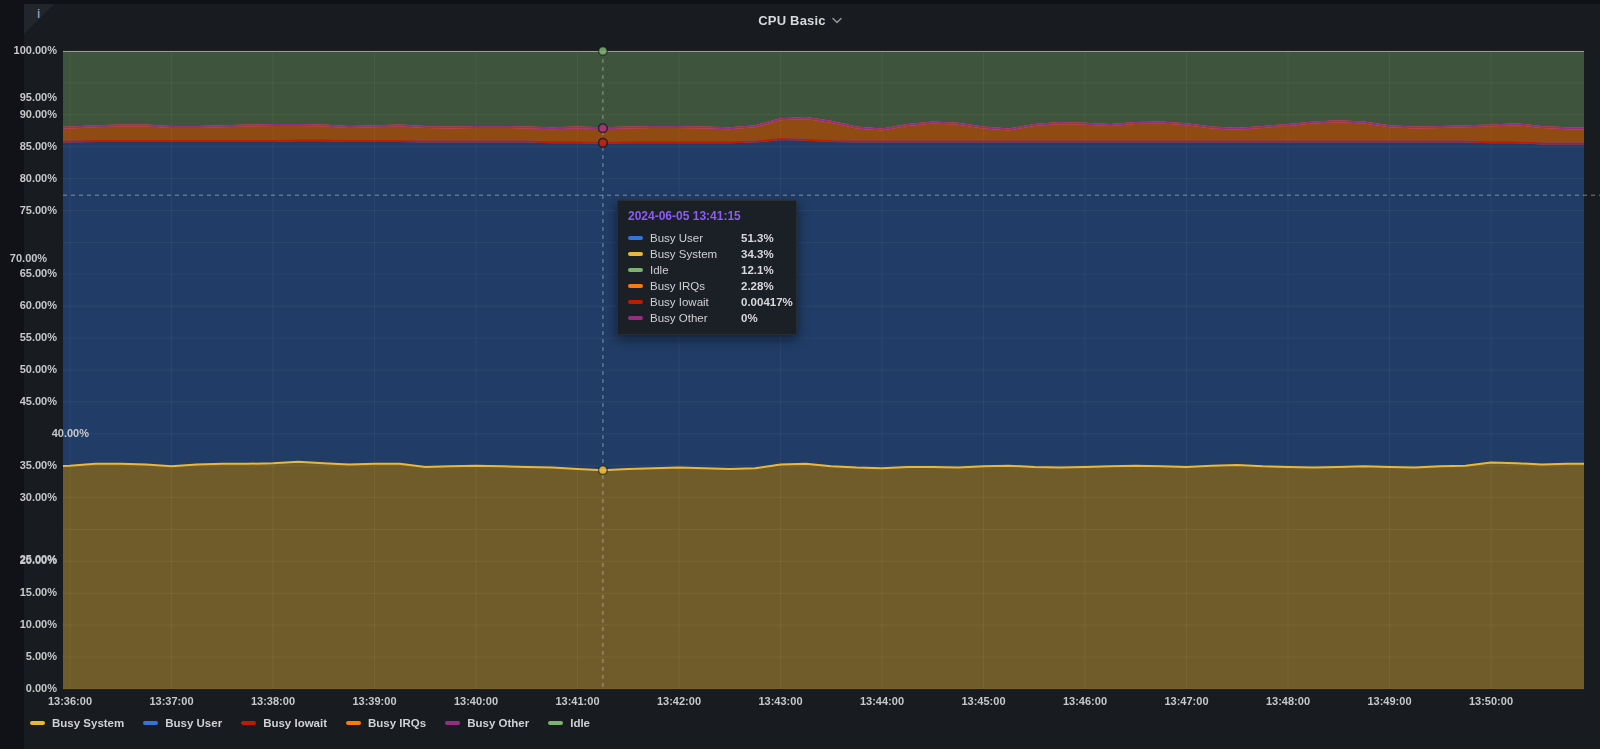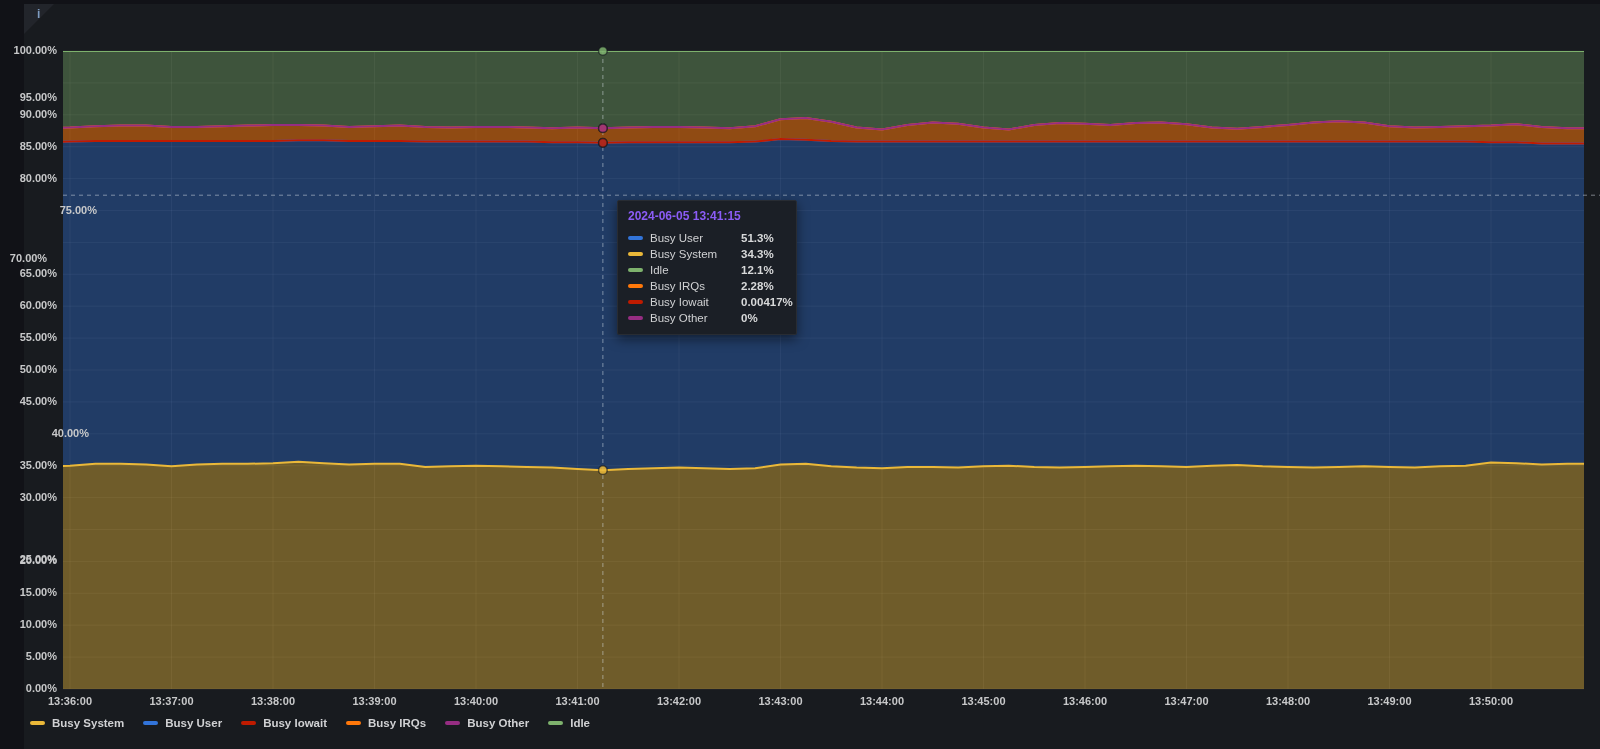--- a/index.html
+++ b/index.html
@@ -36,20 +36,28 @@
 </style>
 </head>
 <body>
 
 <div id="screen">
   <div class="panel"></div>
 
   <div class="info-corner"></div>
   <div class="info-i">i</div>
 
+  <div class="panel-header">
+    <span class="panel-title">CPU Basic</span>
+    <span class="chevron">
+      <svg width="10" height="7" viewBox="0 0 10 7">
+          <path d="M1 1.5 L5 5.5 L9 1.5" fill="none" stroke="currentColor" stroke-width="1.6" stroke-linecap="round" stroke-linejoin="round"></path>
+        </svg>
+    </span>
+  </div>
 
   <svg id="chart" width="1600" height="749">
       <defs>
         <clipPath id="plotClip">
           <rect x="63" y="51" width="1521" height="638"></rect>
         </clipPath>
       </defs>
       <line x1="63" y1="689" x2="1584" y2="689" stroke="rgba(204,204,220,0.08)" stroke-width="1"></line>
       <line x1="63" y1="657.1" x2="1584" y2="657.1" stroke="rgba(204,204,220,0.08)" stroke-width="1"></line>
       <line x1="63" y1="625.2" x2="1584" y2="625.2" stroke="rgba(204,204,220,0.08)" stroke-width="1"></line>
@@ -119,21 +127,21 @@
       <div class="ytick" style="left: 0px; top: 553px;">25.00%</div>
       <div class="ytick" style="left: 0px; top: 490.6px;">30.00%</div>
       <div class="ytick" style="left: 0px; top: 458.7px;">35.00%</div>
       <div class="ytick" style="left: 0px; top: 426.8px; padding-left: 32px;">40.00%</div>
       <div class="ytick" style="left: 0px; top: 394.9px;">45.00%</div>
       <div class="ytick" style="left: 0px; top: 363px;">50.00%</div>
       <div class="ytick" style="left: 0px; top: 331.1px;">55.00%</div>
       <div class="ytick" style="left: 0px; top: 299.2px;">60.00%</div>
       <div class="ytick" style="left: 0px; top: 267.3px;">65.00%</div>
       <div class="ytick" style="left: 0px; top: 252px; text-align: center;">70.00%</div>
-      <div class="ytick" style="left: 0px; top: 203.5px; margin-left: 40px;">75.00%</div>
+      <div class="ytick" style="left: 0px; top: 203.5px;">75.00%</div>
       <div class="ytick" style="left: 0px; top: 171.6px;">80.00%</div>
       <div class="ytick" style="left: 0px; top: 139.7px;">85.00%</div>
       <div class="ytick" style="left: 0px; top: 107.8px;">90.00%</div>
       <div class="ytick" style="left: 0px; top: 91px;">95.00%</div>
       <div class="ytick" style="left: 0px; top: 44px;">100.00%</div>
     </div>
   <div id="xticks">
       <div class="xtick" style="left: 24px; top: 695px;">13:36:00</div>
       <div class="xtick" style="left: 125.5px; top: 695px;">13:37:00</div>
       <div class="xtick" style="left: 227px; top: 695px;">13:38:00</div>

